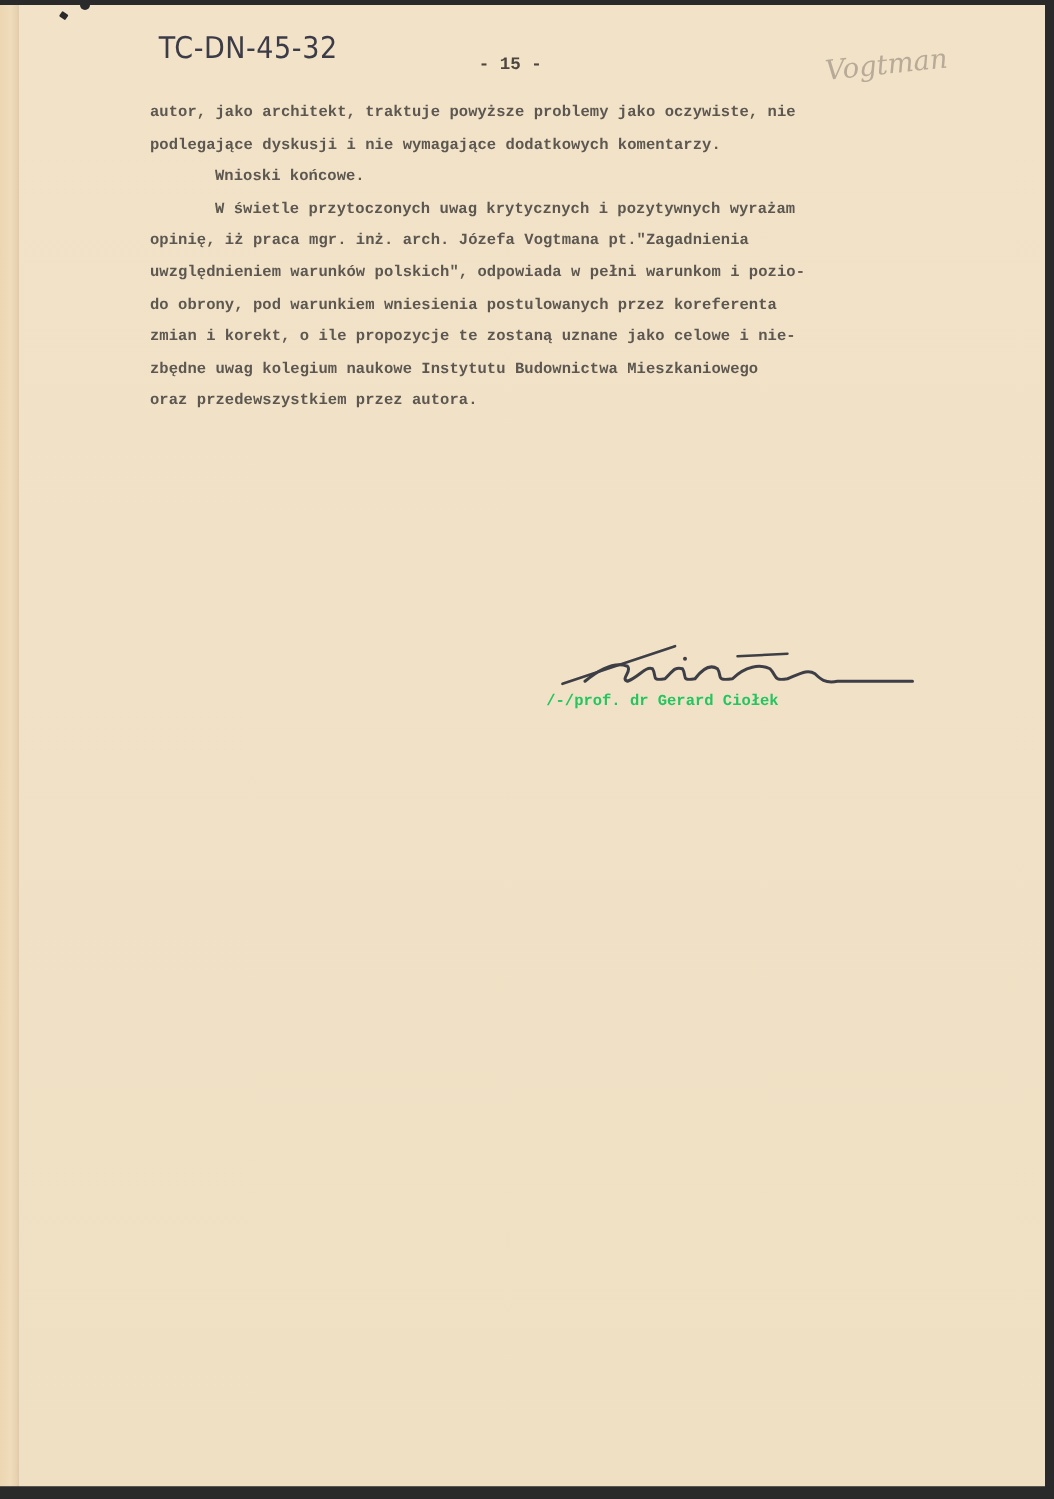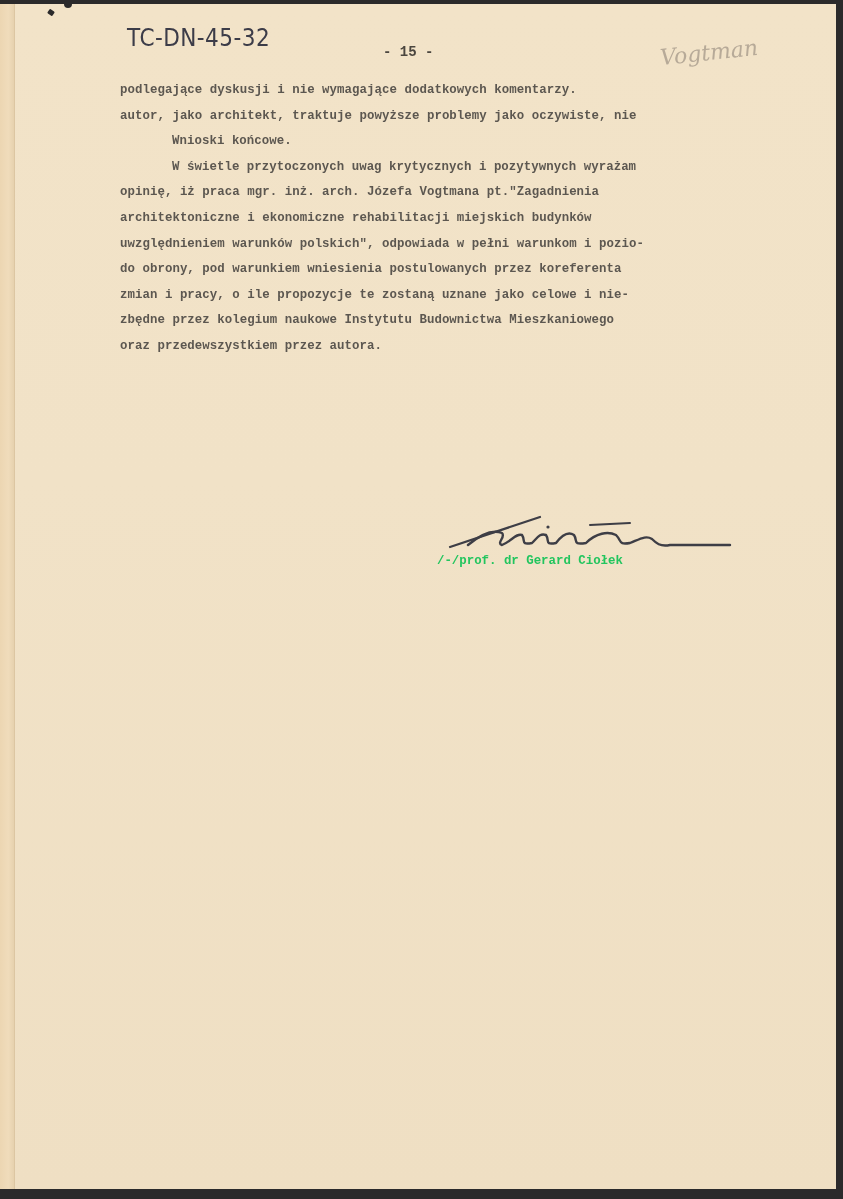--- a/index.html
+++ b/index.html
@@ -158,30 +158,29 @@
 <div class="ink-mark-top"></div>
 <div class="ink-mark"></div>
 
 <div class="handwritten ref-code">TC-DN-45-32</div>
 
 <div class="page-number">- 15 -</div>
 
 <div class="handwritten margin-name">Vogtman</div>
 
 <div class="body-text">
+  <span class="line">autor, jako architekt, traktuje powyższe problemy jako oczywiste, nie</span>
   <span class="line">podlegające dyskusji i nie wymagające dodatkowych komentarzy.</span>
-  <span class="line">autor, jako architekt, traktuje powyższe problemy jako oczywiste, nie</span>
   <span class="line indent">Wnioski końcowe.</span>
   <span class="line indent">W świetle przytoczonych uwag krytycznych i pozytywnych wyrażam</span>
   <span class="line">opinię, iż praca mgr. inż. arch. Józefa Vogtmana pt."Zagadnienia</span>
-  <span class="line">architektoniczne i ekonomiczne rehabilitacji miejskich budynków</span>
   <span class="line">uwzględnieniem warunków polskich", odpowiada w pełni warunkom i pozio-</span>
   <span class="line">do obrony, pod warunkiem wniesienia postulowanych przez koreferenta</span>
-  <span class="line">zmian i pracy, o ile propozycje te zostaną uznane jako celowe i nie-</span>
-  <span class="line">zbędne przez kolegium naukowe Instytutu Budownictwa Mieszkaniowego</span>
+  <span class="line">zmian i korekt, o ile propozycje te zostaną uznane jako celowe i nie-</span>
+  <span class="line">zbędne uwag kolegium naukowe Instytutu Budownictwa Mieszkaniowego</span>
   <span class="line">oraz przedewszystkiem przez autora.</span>
 </div>
 
 <div class="signature-area">
   <svg class="signature-svg" width="320" height="60" viewBox="0 0 320 60">
     <path d="M10 42 L100 12" stroke="#3e3e46" stroke-width="2.2" fill="none" stroke-linecap="round"></path>
     <path d="M28 40 C40 30, 52 24, 62 28 C66 32, 56 38, 62 40 C72 36, 76 28, 82 30 C86 36, 80 40, 92 38 C98 32, 100 28, 106 30 C110 36, 104 40, 116 38 C122 30, 128 26, 134 30 C138 36, 132 40, 146 38 C156 28, 168 26, 176 30 C182 36, 178 40, 190 38 C200 34, 206 30, 212 34 C216 38, 220 42, 230 40 L290 40" stroke="#3e3e46" stroke-width="2.4" fill="none" stroke-linecap="round" stroke-linejoin="round"></path>
     <path d="M150 20 L190 18" stroke="#3e3e46" stroke-width="2" fill="none" stroke-linecap="round"></path>
     <circle cx="108" cy="22" r="1.6" fill="#3e3e46"></circle>
   </svg>

